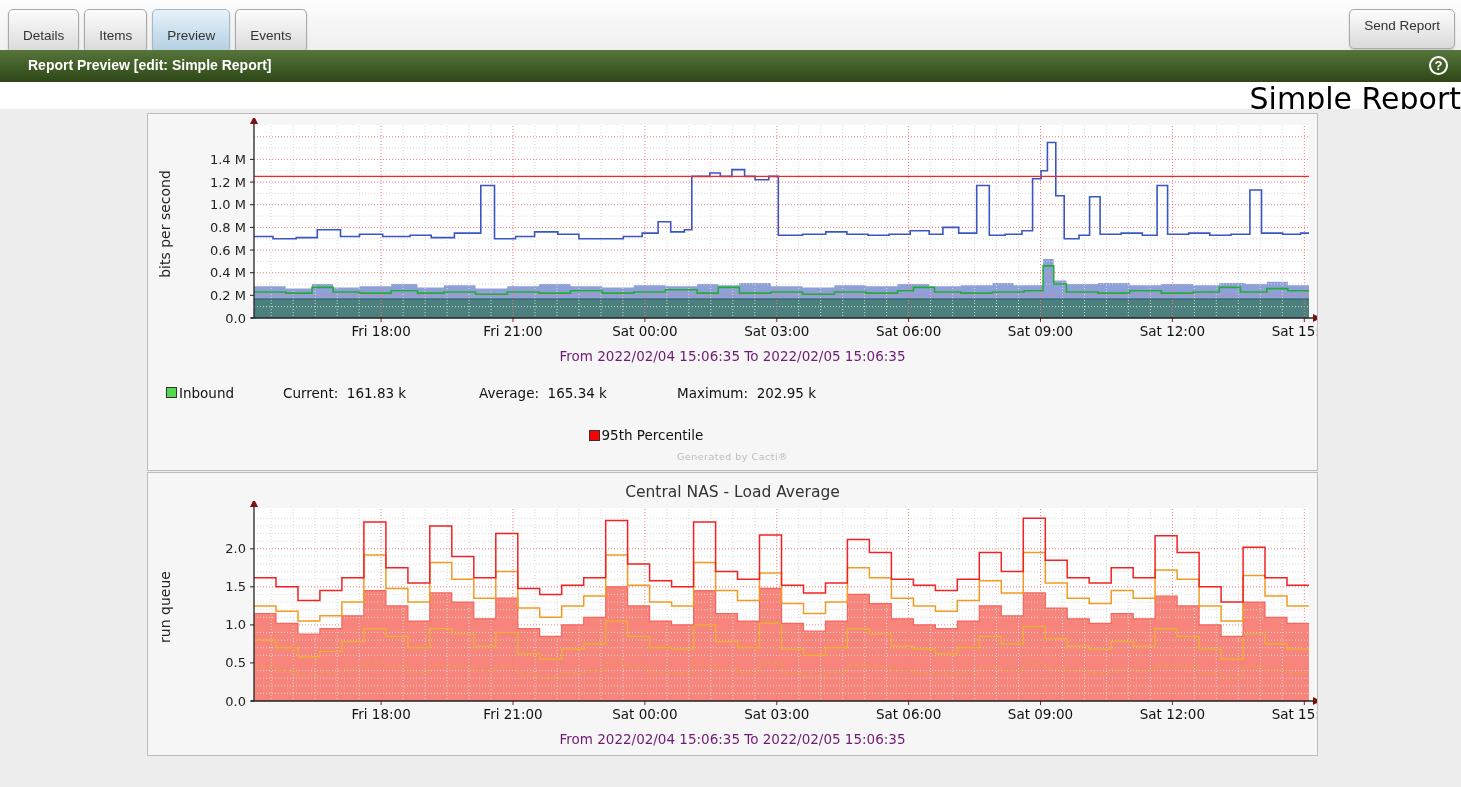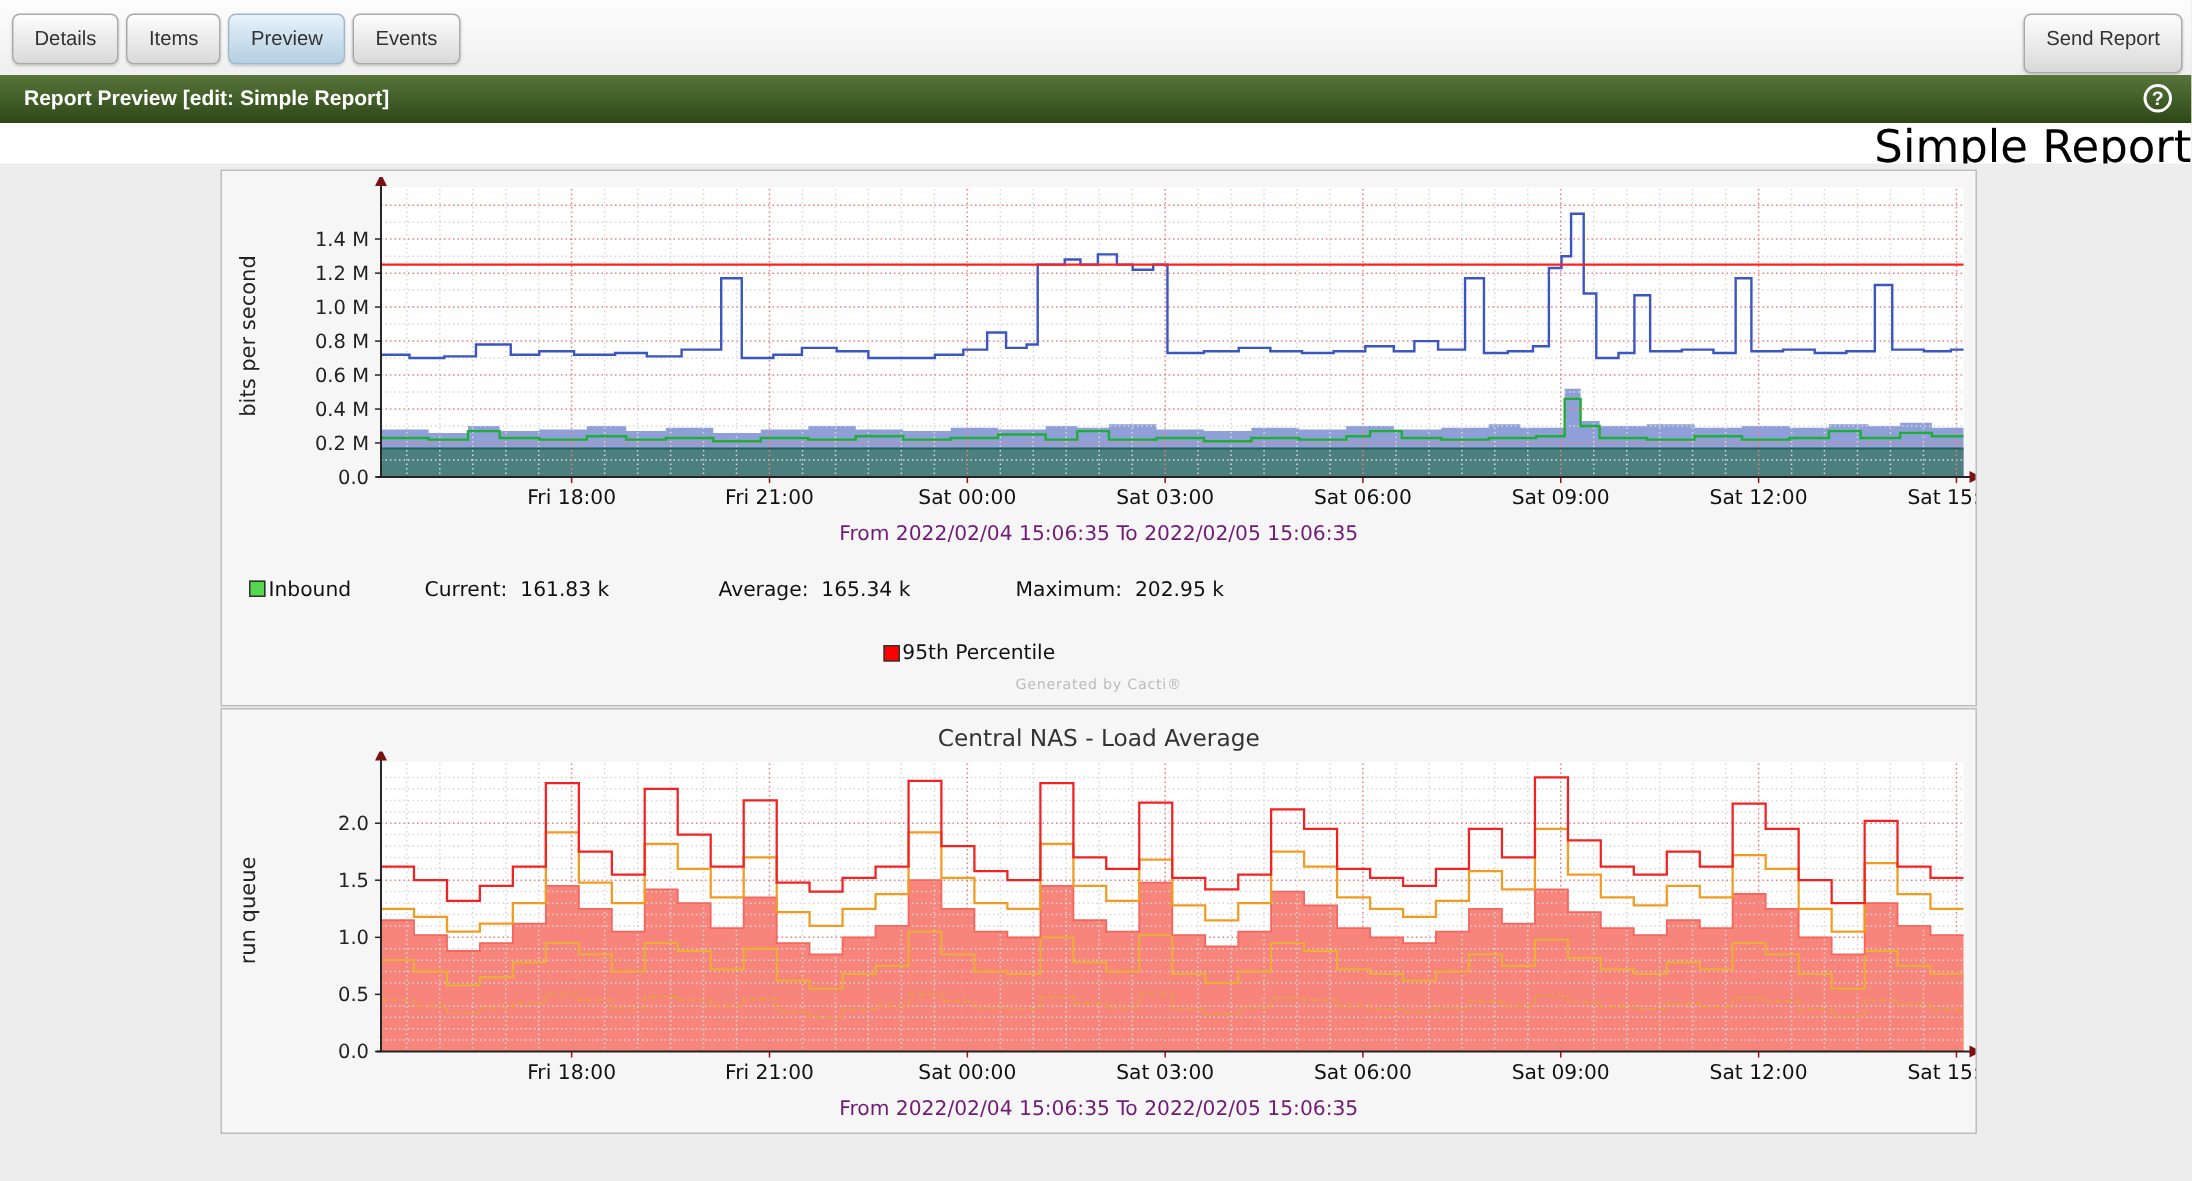--- a/index.html
+++ b/index.html
@@ -1,28 +1,28 @@
 <!DOCTYPE html>
 <html><head>
 <meta charset="utf-8">
 <style>
   * { margin:0; padding:0; box-sizing:border-box; }
   html,body { width:1461px; height:787px; overflow:hidden; background:#ededed;
               font-family:"Liberation Sans", sans-serif; }
   
   .top-bar { position:relative; height:50px; background:linear-gradient(#fdfdfd,#efefef); }
   .tab-row { display:flex; gap:5px; position:absolute; left:8px; top:9px; }
-  .tab { padding:8px 14px 9px; font-size:13.5px; color:#333; background:linear-gradient(#fdfdfd,#d9d9d9);
+  .tab { padding:18px 14px 9px; font-size:13.5px; color:#333; background:linear-gradient(#fdfdfd,#d9d9d9);
          border:1px solid #a9a9a9; border-radius:5px; cursor:pointer;
          box-shadow:0 1px 2px rgba(0,0,0,0.18); }
   .tab.active { background:linear-gradient(#e8f2fa 0%,#cfe2ef 45%,#b4cfe2 100%); border-color:#9fb9cb; }
   .send-report { position:absolute; right:6px; top:9px; padding:8px 14px 15px; font-size:13.5px; color:#333;
          background:linear-gradient(#fdfdfd,#d9d9d9); border:1px solid #a9a9a9; border-radius:5px;
          box-shadow:0 1px 2px rgba(0,0,0,0.18); cursor:pointer; }
-  .green-bar { position:relative; height:32px; line-height:31px; padding:0 16px;
+  .green-bar { position:relative; height:32px; line-height:31px; padding:0 28px;
          background:linear-gradient(180deg,#57743b 0%,#44612a 45%,#2e4617 100%);
          color:#fff; font-weight:bold; font-size:14px; }
   .help-icon { position:absolute; right:13px; top:6px; width:19px; height:19px; border:2px solid #fff;
          border-radius:50%; color:#fff; font-size:13px; font-weight:bold; text-align:center;
          line-height:16px; cursor:pointer; }
   .title-strip { height:27px; background:#fff; overflow:hidden; text-align:right; }
   .title-strip h1 { font-size:30px; font-weight:500; color:#000; line-height:33px;
          font-family:"DejaVu Sans", sans-serif; }
   
   .content { padding-top:4px; }

